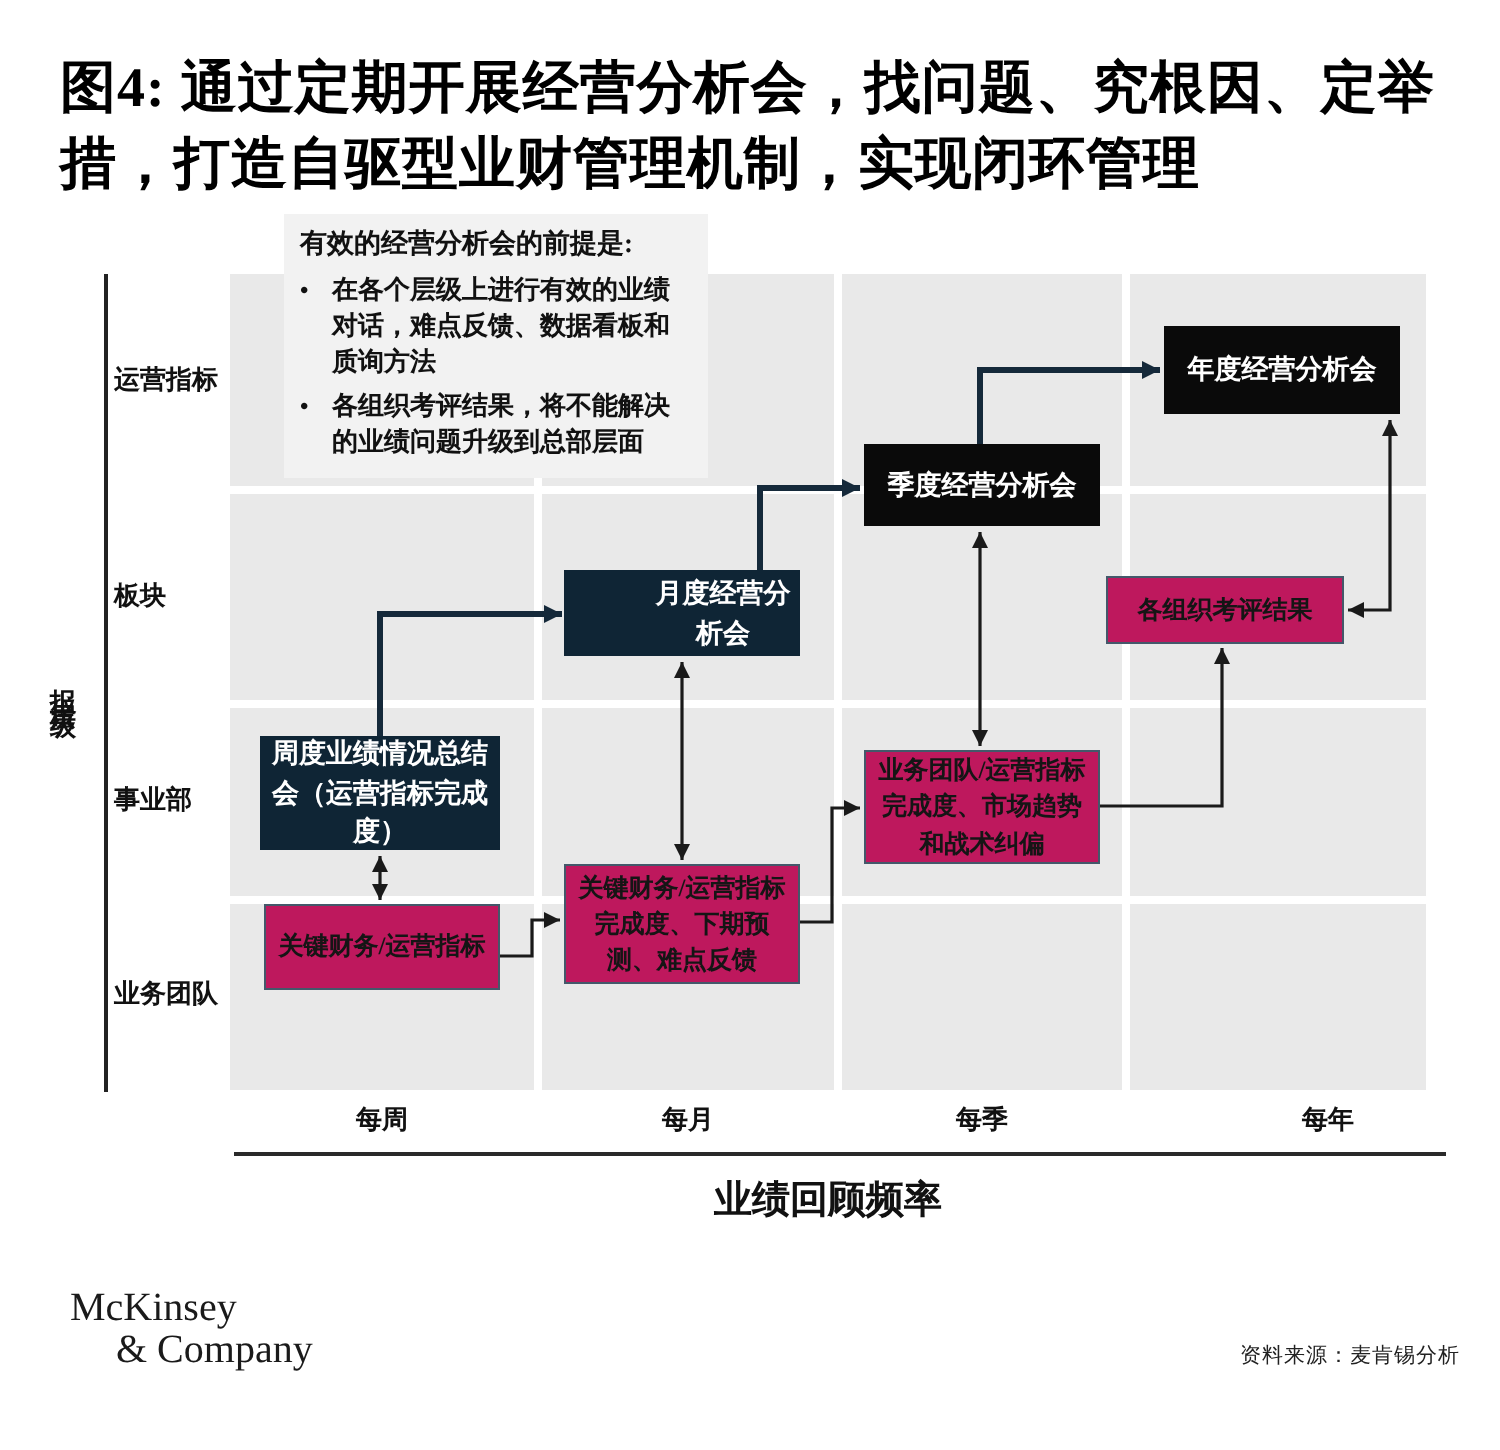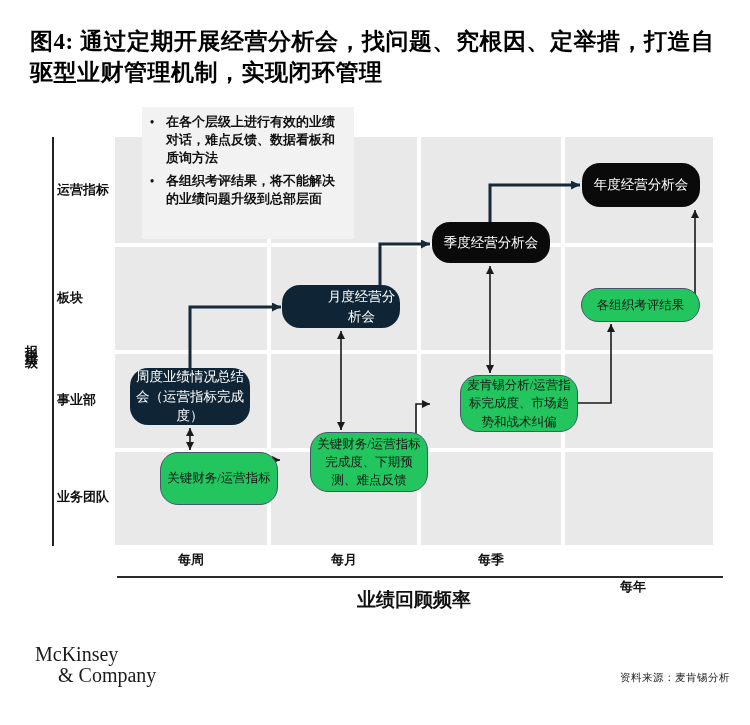--- a/index.html
+++ b/index.html
@@ -11,21 +11,21 @@
     --box_border:#44586a;
     --line:#1a1a1a;
     --text:#111111;
   }
   *{margin:0;padding:0;box-sizing:border-box;}
   html,body{background:#ffffff;}
   body{font-family:"Liberation Serif", serif;color:var(--text);}
   .page{position:relative;width:750px;height:725px;background:#fff;overflow:hidden;}
 
   .title{position:absolute;left:30px;top:26px;width:700px;
-    font-size:23px;font-weight:bold;line-height:1.35;letter-spacing:0.5px;color:#000;}
+    font-size:28px;font-weight:bold;line-height:1.35;letter-spacing:0.5px;color:#000;}
 
   
   .grid{position:absolute;left:115px;top:137px;width:598px;height:408px;
     display:grid;grid-template-columns:152px 146px 140px 148px;
     grid-template-rows:106px 103px 94px 93px;gap:4px;}
   .grid .cell{background:var(--grid_cell);}
 
   
   .y-axis-line{position:absolute;left:52px;top:137px;width:2px;height:409px;background:#222;}
   .x-axis-line{position:absolute;left:117px;top:576px;width:606px;height:2px;background:#2a2a2a;}
@@ -40,29 +40,29 @@
 
   
   .note{position:absolute;left:142px;top:107px;width:212px;height:132px;
     background:var(--note_bg);padding:6px 8px 4px 8px;font-size:13px;line-height:1.38;}
   .note-header{font-weight:bold;font-size:13.5px;margin-bottom:4px;}
   .note-bullet{display:flex;font-weight:600;margin-bottom:5px;}
   .note-bullet .dot{width:16px;flex:0 0 16px;font-size:12px;line-height:1.5;}
 
   
   .box{position:absolute;display:flex;align-items:center;justify-content:center;
-    text-align:center;font-weight:normal;line-height:1.45;padding:2px 4px;border-radius:18px;}
+    text-align:center;font-weight:bold;line-height:1.45;padding:2px 4px;}
   .box.dark{color:#fff;font-size:13.5px;}
   .box.navy{background:var(--dark_navy_box);}
   .box.black{background:var(--black_box);}
-  .box.light{background:#22c55e;border:1.5px solid var(--box_border);
-    color:#151515;font-size:12.5px;margin-left:28px;}
+  .box.light{background:#be185d;border:1.5px solid var(--box_border);
+    color:#151515;font-size:12.5px;}
 
   .b-weekly{left:130px;top:368px;width:120px;height:57px;}
-  .b-weekly-kpi{left:132px;top:452px;width:118px;height:53px;}
+  .b-weekly-kpi{left:132px;top:452px;width:118px;height:43px;}
   .b-monthly{left:282px;top:285px;width:118px;height:43px;padding-left:45px;}
   .b-monthly-kpi{left:282px;top:432px;width:118px;height:60px;}
   .b-quarterly{left:432px;top:222px;width:118px;height:41px;}
   .b-quarterly-kpi{left:432px;top:375px;width:118px;height:57px;}
   .b-annual{left:582px;top:163px;width:118px;height:44px;}
   .b-review{left:553px;top:288px;width:119px;height:34px;font-size:13px;}
 
   svg.connectors{position:absolute;left:0;top:0;pointer-events:none;}
 
   
@@ -102,24 +102,25 @@
   <div class="y-axis-title">报告层级</div>
   <div class="y-label" style="top:190px;">运营指标</div>
   <div class="y-label" style="top:298px;">板块</div>
   <div class="y-label" style="top:400px;">事业部</div>
   <div class="y-label" style="top:497px;">业务团队</div>
 
   <div class="x-axis-line"></div>
   <div class="x-label" style="left:191px;">每周</div>
   <div class="x-label" style="left:344px;">每月</div>
   <div class="x-label" style="left:491px;">每季</div>
-  <div class="x-label" style="left:633px;margin-top:27px;">每年</div>
+  <div class="x-label" style="left:664px;">每年</div>
   <div class="x-axis-title">业绩回顾频率</div>
 
   <div class="note">
+    <div class="note-header">有效的经营分析会的前提是:</div>
     <div class="note-bullet">
       <span class="dot">•</span>
       <span>在各个层级上进行有效的业绩对话，难点反馈、数据看板和质询方法</span>
     </div>
     <div class="note-bullet">
       <span class="dot">•</span>
       <span>各组织考评结果，将不能解决的业绩问题升级到总部层面</span>
     </div>
   </div>
 
@@ -147,21 +148,21 @@
     <path d="M674,305 L695,305 L695,210" fill="none" stroke="#1a1a1a" stroke-width="1.6" marker-start="url(#mb)" marker-end="url(#mb)"></path>
   </svg>
 
   <div class="box dark navy b-weekly">周度业绩情况总结会（运营指标完成度）</div>
   <div class="box dark navy b-monthly">月度经营分析会</div>
   <div class="box dark black b-quarterly">季度经营分析会</div>
   <div class="box dark black b-annual">年度经营分析会</div>
 
   <div class="box light b-weekly-kpi">关键财务/运营指标</div>
   <div class="box light b-monthly-kpi">关键财务/运营指标完成度、下期预测、难点反馈</div>
-  <div class="box light b-quarterly-kpi">麦肯锡分析/运营指标完成度、市场趋势和战术纠偏</div>
+  <div class="box light b-quarterly-kpi">业务团队/运营指标完成度、市场趋势和战术纠偏</div>
   <div class="box light b-review">各组织考评结果</div>
 
   <div class="logo">
     <div>McKinsey</div>
     <div class="l2">&amp; Company</div>
   </div>
   <div class="source">资料来源：麦肯锡分析</div>
 
 </div>
 

